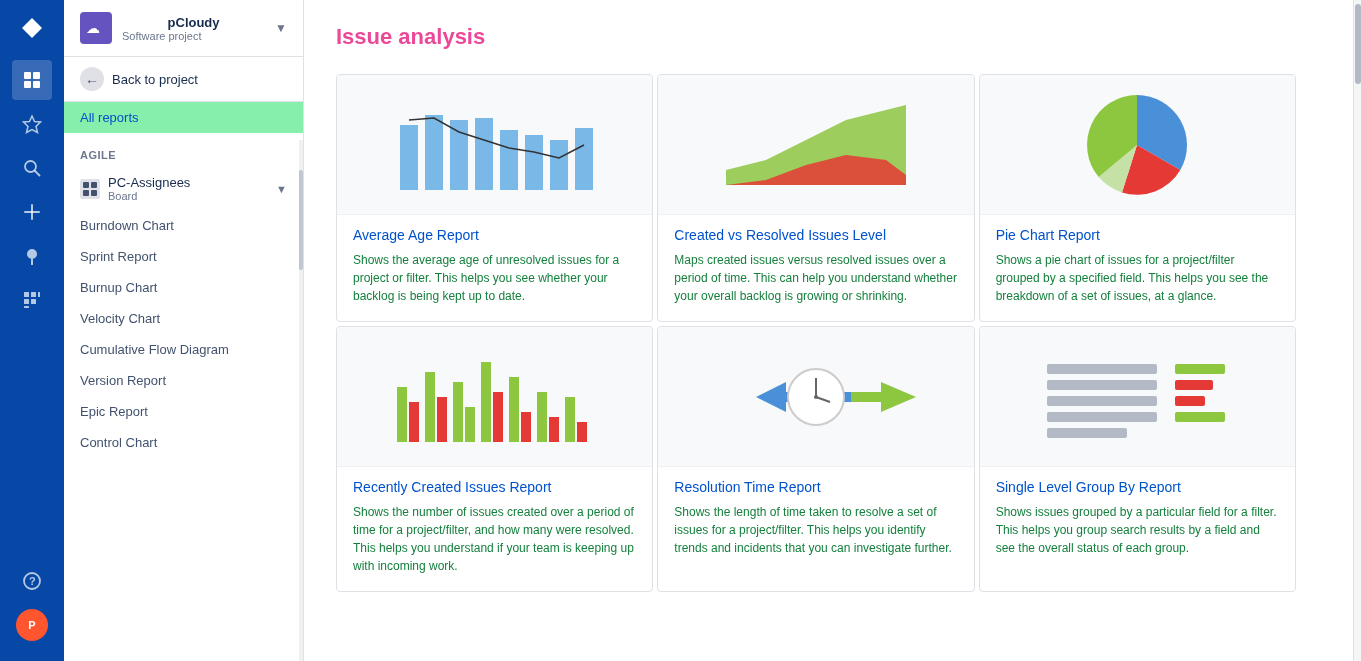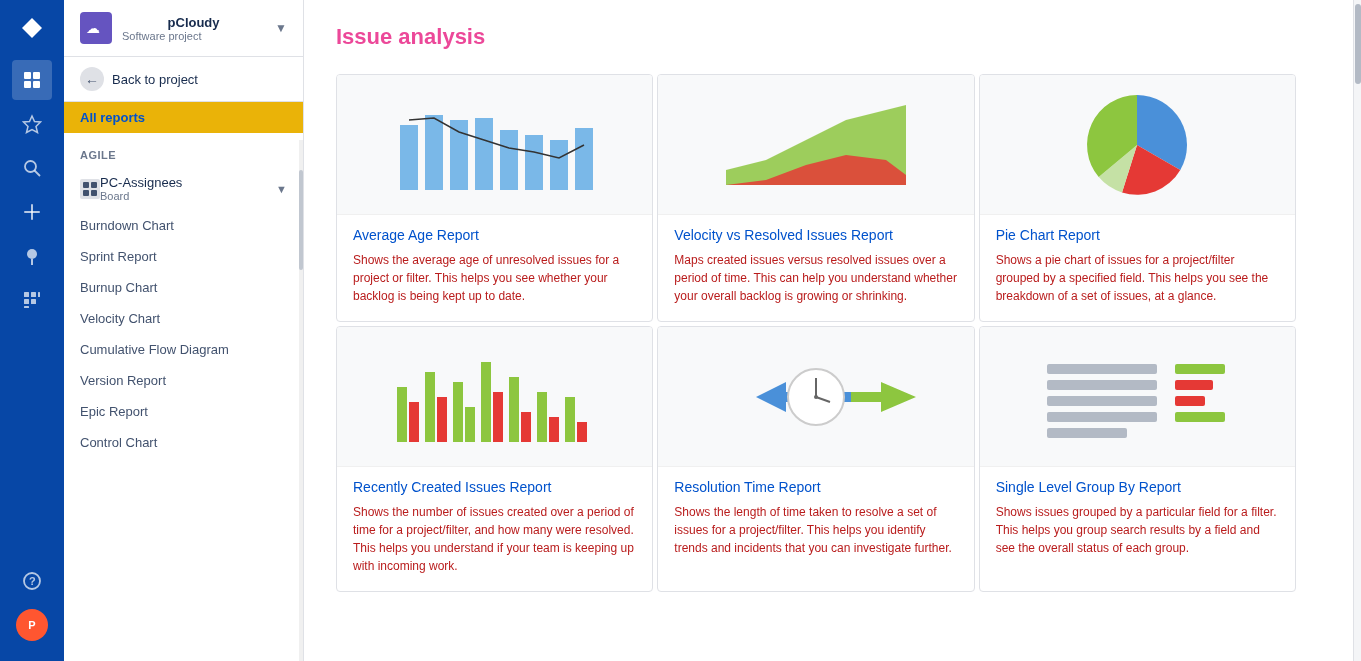--- a/index.html
+++ b/index.html
@@ -90,24 +90,24 @@
       text-transform: uppercase;
       letter-spacing: 0.5px;
     }
     .sidebar-item {
       padding: 8px 16px;
       cursor: pointer;
       color: #42526e;
       font-size: 13px;
       display: flex; align-items: center; gap: 8px;
     }
-    .sidebar-item.active { background: #eab308; color: #0052cc; font-weight: 700; }
+    .sidebar-item.active { background: #86efac; color: #0052cc; font-weight: 400; }
 
     .board-selector {
-      display: flex; align-items: center; gap: 0;
+      display: flex; align-items: center; gap: 8px;
       padding: 8px 16px;
       cursor: pointer;
     }
     .board-icon {
       width: 20px; height: 20px;
       background: #dfe1e6;
       display: grid; grid-template-columns: 1fr 1fr; gap: 2px;
       padding: 3px; border-radius: 2px;
     }
     .board-icon-cell { background: #42526e; border-radius: 1px; }
@@ -151,21 +151,21 @@
     .report-card-body { padding: 12px 16px 16px; }
     .report-card-title {
       color: #0052cc;
       font-size: 14px;
       font-weight: 500;
       margin-bottom: 8px;
       cursor: pointer;
     }
     .report-card-desc {
       font-size: 12px;
-      color: #b91c1c;
+      color: #15803d;
       line-height: 1.5;
     }
 
     
     .right-scrollbar {
       width: 8px;
       background: #f4f5f7;
       flex-shrink: 0;
       border-left: 1px solid #dfe1e6;
       position: relative;
@@ -348,21 +348,21 @@
 
     <div class="report-card">
       <div class="report-card-image">
         <svg width="220" height="110" viewBox="0 0 220 110">
 
           <polygon points="20,80 60,70 100,50 140,30 180,20 200,15 200,95 20,95" fill="#8dc63f" opacity="0.85"></polygon>
           <polygon points="20,95 60,90 100,75 140,65 180,70 200,85 200,95 20,95" fill="#e53935" opacity="0.85"></polygon>
         </svg>
       </div>
       <div class="report-card-body">
-        <div class="report-card-title">Velocity vs Resolved Issues Report</div>
+        <div class="report-card-title">Created vs Resolved Issues Level</div>
         <div class="report-card-desc">Maps created issues versus resolved issues over a period of time. This can help you understand whether your overall backlog is growing or shrinking.</div>
       </div>
     </div>
 
     <div class="report-card">
       <div class="report-card-image">
         <svg width="220" height="110" viewBox="0 0 220 110">
           <g transform="translate(110,55)">
 
             <path d="M0,0 L0,-50 A50,50 0 0,1 43.3,25 Z" fill="#4a90d9"></path>

